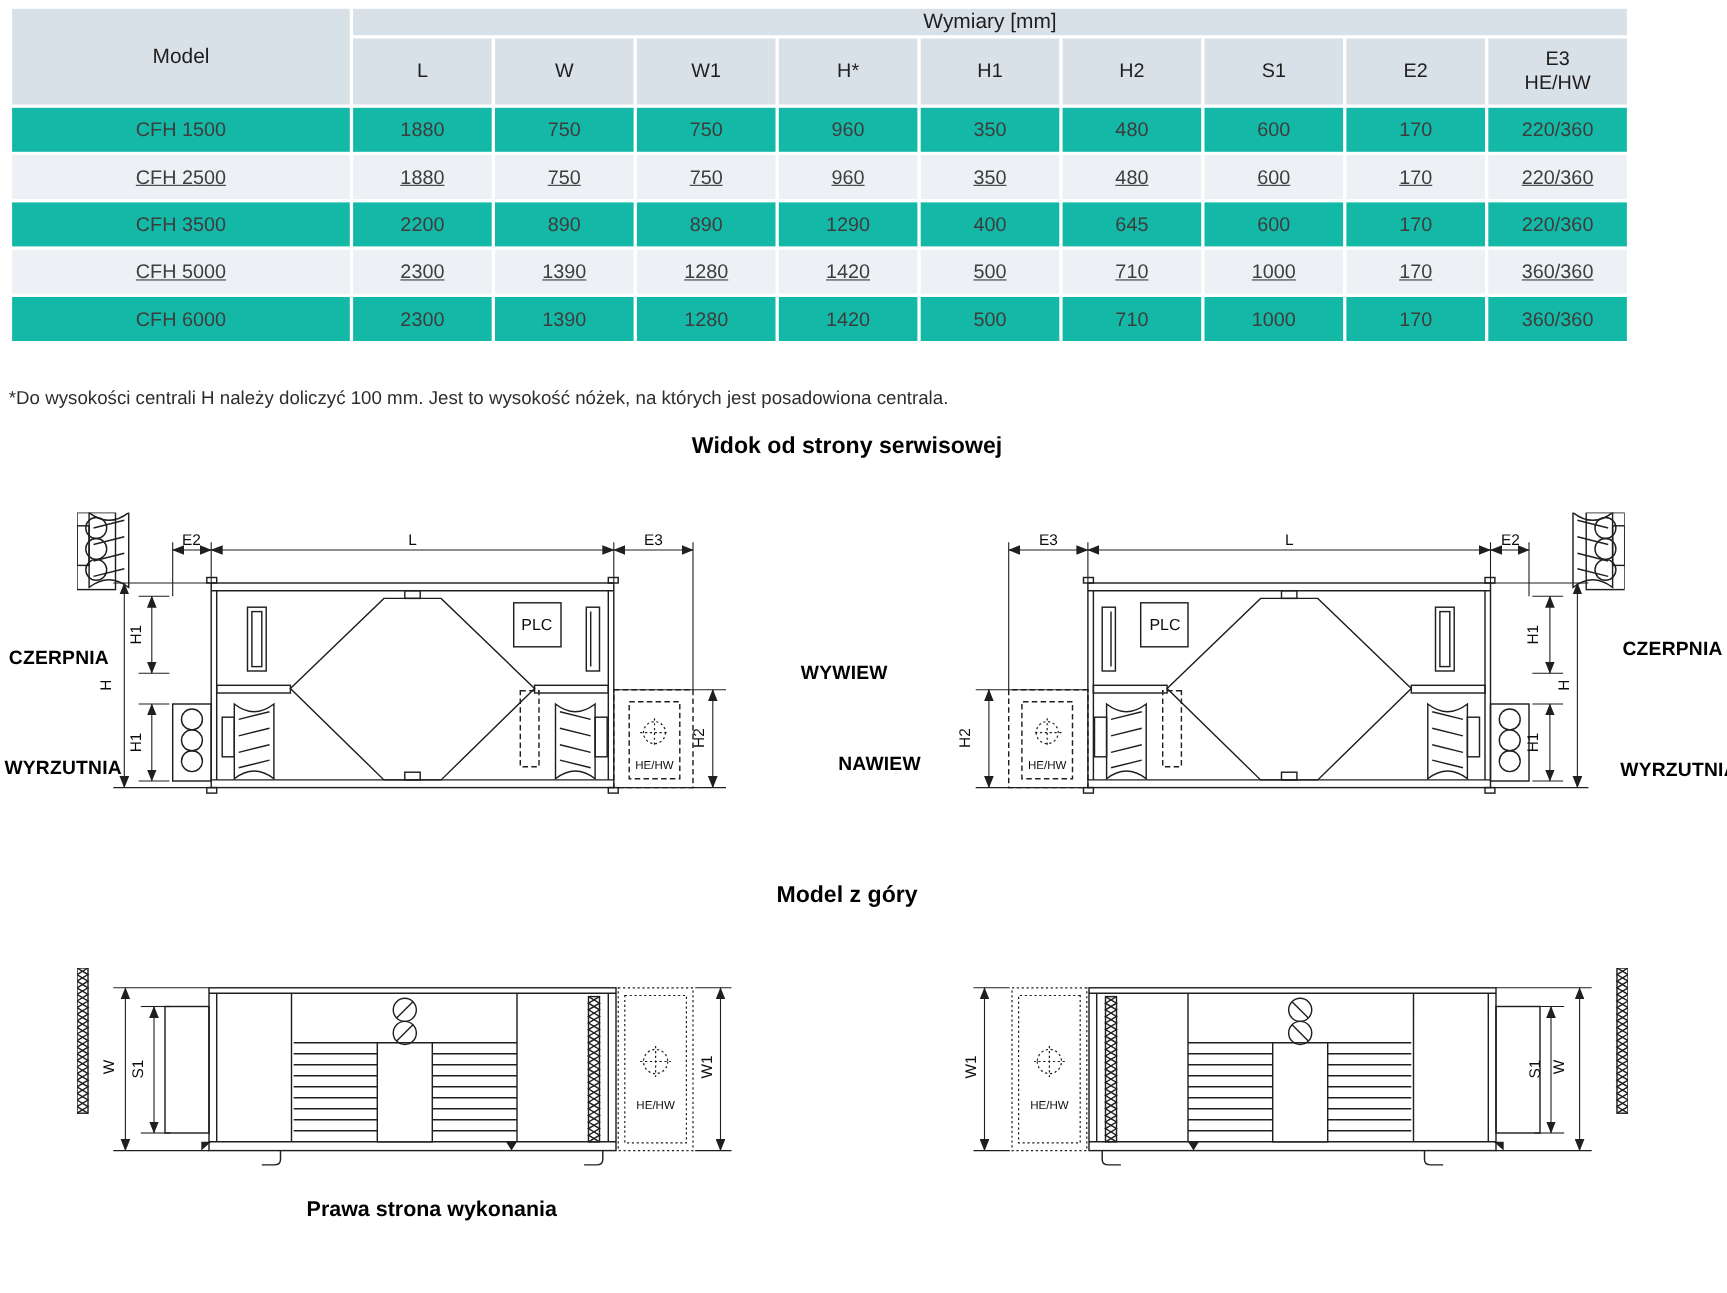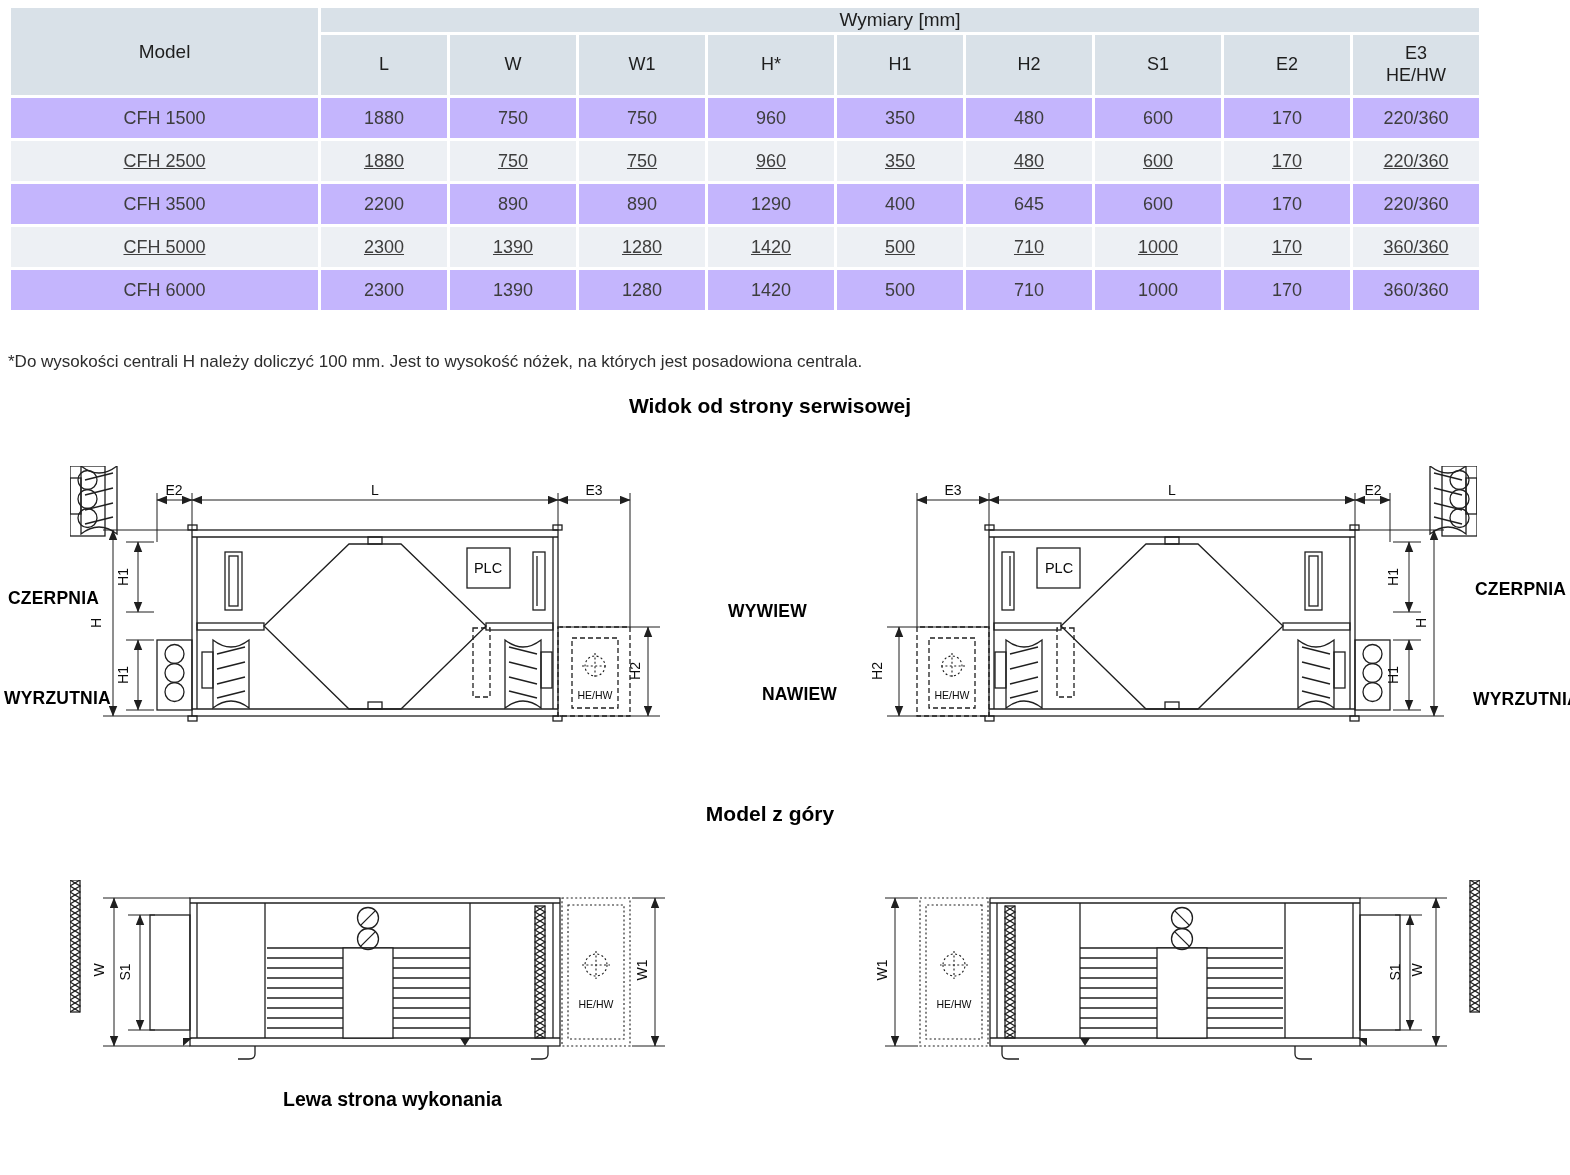--- a/index.html
+++ b/index.html
@@ -13,21 +13,21 @@
   
   table.dims{
     border-collapse:separate; border-spacing:3px; table-layout:fixed;
     width:1474px; margin:5px 0 0 8px; font-size:18px; color:var(--text);
   }
   table.dims th{font-weight:400; color:#1e1e1e;}
   table.dims th, table.dims td{text-align:center; vertical-align:middle; padding:0;}
   th.group-h{background:var(--header_bg); height:24px; font-size:19px;}
   th.model-h{background:var(--header_bg); font-size:19px;margin-top:20px;}
   th.col-h{background:var(--header_bg); height:60px; white-space:pre-line; line-height:1.2; font-size:18px;}
-  tbody td{height:40px; background:#c4b5fd;}
+  tbody td{height:40px; background:#14b8a6;}
   tbody tr.alt td{background:var(--row_alt_bg);text-decoration:underline;}
   .c-model{width:307px;} .c-val{width:126px;}
   
   .footnote{margin:39px 0 0 8px; font-size:17px; color:#2d2d2d;}
   .sec-title{margin-top:22px; text-align:center; font-weight:700; font-size:21px; color:#000; width:1540px;}
   .sec-title.second{margin-top:56px;}
   
   .band{position:relative; width:1570px;}
   .band1{height:300px; margin-top:28px;}
   .band2{height:215px; margin-top:39px;}
@@ -358,14 +358,14 @@
   <svg style="left:873px; top:15px;" width="607" height="200" viewBox="0 0 607 200" xmlns="http://www.w3.org/2000/svg">
     <use href="#topGfx" transform="translate(607 0) scale(-1 1)"></use>
     <text transform="rotate(-90 14 90)" x="14" y="90">W1</text>
     <text class="tsm" x="81" y="128">HE/HW</text>
     <text transform="rotate(-90 527 92)" x="527" y="92">S1</text>
     <text transform="rotate(-90 549 90)" x="549" y="90">W</text>
   </svg>
 </div>
 
 <div class="captions">
-  <div class="cap">Lewa strona wykonania</div>
+  <div class="cap">Prawa strona wykonania</div>
 </div>
 
 </body></html>

